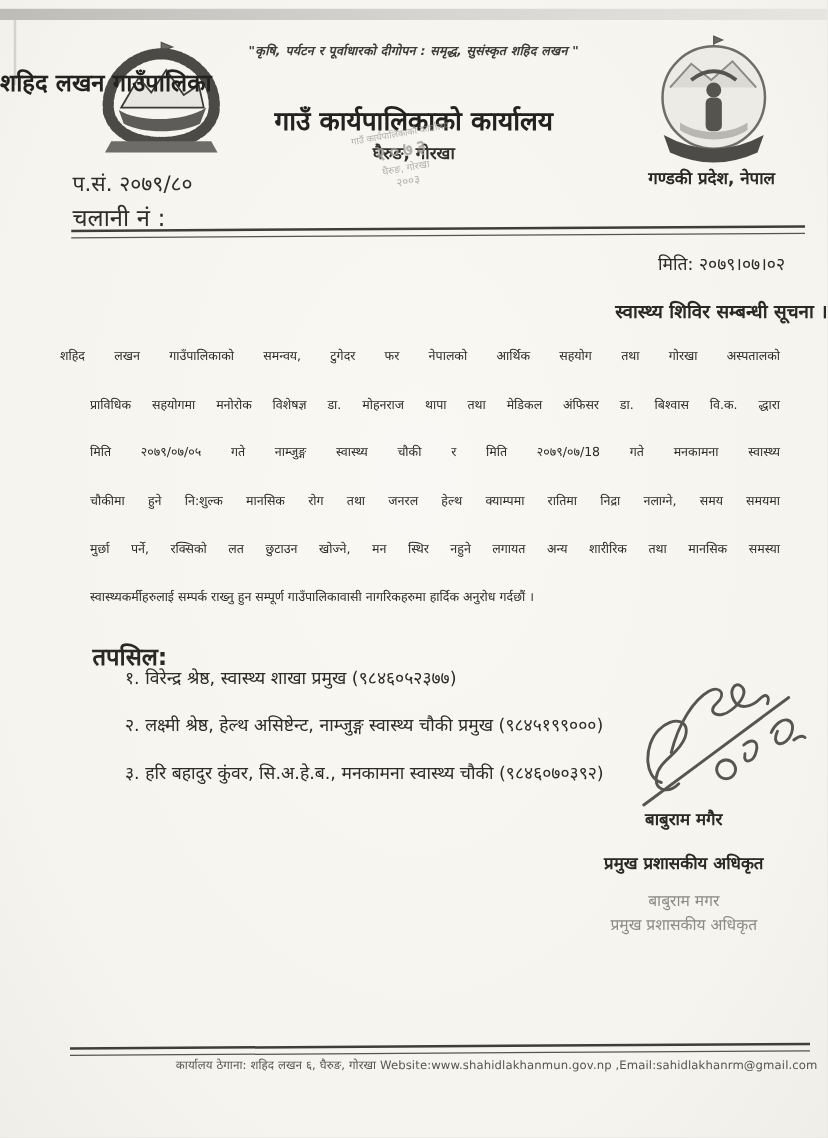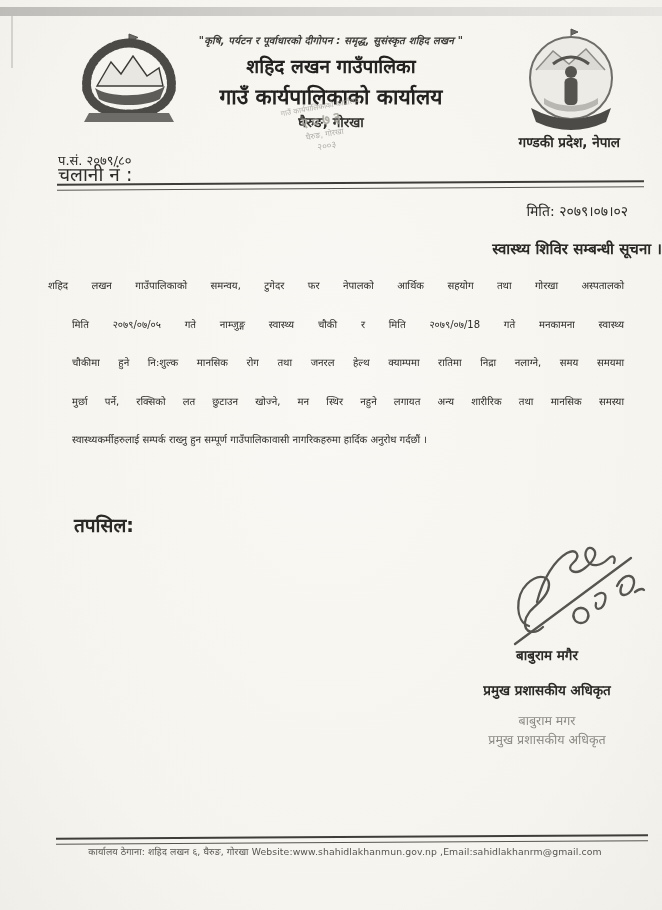--- a/index.html
+++ b/index.html
@@ -14,35 +14,35 @@
     background:radial-gradient(ellipse at 50% 42%, #f9f8f4 0%, #f5f4ee 70%, #efeee8 100%);
     color:#2c2b28;
   }
   
   .scan-band{position:absolute;top:7px;left:0;right:0;height:9px;
     background:linear-gradient(to right,#b0afab,#cfcecb 55%,#e3e2de);opacity:.8;}
   .scan-edge{position:absolute;top:16px;left:11px;width:2px;height:52px;background:#d3d2cd;}
   
   .slogan{position:absolute;top:33px;left:80px;right:80px;text-align:center;
     font-size:10px;font-style:italic;font-weight:600;color:#3d3c38;letter-spacing:.2px;}
-  .title{position:absolute;top:53px;left:0;right:0;text-align:center;
+  .title{position:absolute;top:53px;left:0;right:0;text-align:left;
     font-size:19px;font-weight:bold;color:#232220;}
   .office{position:absolute;top:82px;left:0;right:0;text-align:center;
     font-size:21px;font-weight:bold;color:#232220;}
   .place{position:absolute;top:113px;left:0;right:0;text-align:center;
     font-size:13.5px;font-weight:bold;color:#33322e;}
   .emblem-left{position:absolute;top:30px;left:70px;width:118px;height:98px;}
   .emblem-right{position:absolute;top:28px;left:520px;width:102px;height:112px;}
   .seal{position:absolute;left:236px;top:102px;width:175px;text-align:center;
     transform:rotate(-10deg);color:#a09e96;opacity:.8;line-height:1.25;}
   .seal .s1{font-size:7.5px;}
   .seal .syear{font-size:15px;letter-spacing:3px;font-weight:600;}
   .seal .s2{font-size:8px;}
   .seal .s3{font-size:9px;margin-top:1px;}
-  .ref-no{position:absolute;top:151px;left:58px;font-size:13px;color:#2e2d2a;}
+  .ref-no{position:absolute;top:135px;left:58px;font-size:17px;color:#2e2d2a;}
   .dispatch{position:absolute;top:161px;left:58px;font-size:19px;color:#2e2d2a;}
   .province{position:absolute;top:133px;right:42px;font-size:13.5px;font-weight:600;color:#2a2926;margin-left:20px;}
   .rule{position:absolute;height:4px;border-top:2px solid #3e3d3a;border-bottom:1.5px solid #55544f;
     transform:rotate(-0.35deg);}
   .rule.header-rule{top:182px;left:57px;right:18px;}
   .rule.footer-rule{top:836px;left:56px;right:14px;}
   
   .date-line{position:absolute;top:201px;right:34px;font-size:14px;color:#2c2b28;}
   .subject{position:absolute;top:238px;left:0;right:0;text-align:right;
     font-size:15px;font-weight:600;color:#2a2926;}
@@ -54,21 +54,21 @@
   .contacts{position:absolute;top:524px;left:100px;right:180px;font-size:14px;color:#2c2b28;}
   .contact-line{line-height:38px;white-space:nowrap;}
   
   .signature-svg{position:absolute;left:495px;top:530px;width:158px;height:120px;}
   .sig-block{position:absolute;left:428px;top:646px;width:238px;text-align:center;}
   .sig-name{font-size:13.5px;font-weight:600;color:#2a2926;margin-bottom:17px;}
   .sig-title{font-size:13.5px;font-weight:600;color:#2a2926;margin-bottom:13px;}
   .sig-stamp-name{font-size:12.5px;color:#8b8a84;margin-bottom:2px;}
   .sig-stamp-title{font-size:12.5px;color:#8b8a84;}
   
-  .footer-text{position:absolute;top:845px;left:36px;right:8px;text-align:center;
+  .footer-text{position:absolute;top:845px;left:36px;right:8px;text-align:right;
     font-size:9.3px;color:#56554f;letter-spacing:.1px;}
 </style>
 </head>
 <body>
 
 <div class="page">
 
   <div class="scan-band"></div>
   <div class="scan-edge"></div>
 
@@ -113,28 +113,34 @@
   <div class="dispatch">चलानी नं :</div>
   <div class="province">गण्डकी प्रदेश, नेपाल</div>
 
   <div class="rule header-rule"></div>
 
   <div class="date-line">मिति: २०७९।०७।०२</div>
   <div class="subject">स्वास्थ्य शिविर सम्बन्धी सूचना ।</div>
 
   <div class="body-block">
     <div class="bline first">शहिद लखन गाउँपालिकाको समन्वय, टुगेदर फर नेपालको आर्थिक सहयोग तथा गोरखा अस्पतालको</div>
+    <div class="bline">प्राविधिक सहयोगमा मनोरोक विशेषज्ञ डा. मोहनराज थापा तथा मेडिकल अंफिसर डा. बिश्वास वि.क. द्धारा</div>
     <div class="bline">मिति २०७९/०७/०५ गते नाम्जुङ्ग स्वास्थ्य चौकी र मिति २०७९/०७/18 गते मनकामना स्वास्थ्य</div>
     <div class="bline">चौकीमा हुने नि:शुल्क मानसिक रोग तथा जनरल हेल्थ क्याम्पमा रातिमा निद्रा नलाग्ने, समय समयमा</div>
     <div class="bline">मुर्छा पर्ने, रक्सिको लत छुटाउन खोज्ने, मन स्थिर नहुने लगायत अन्य शारीरिक तथा मानसिक समस्या</div>
     <div class="bline last">स्वास्थ्यकर्मीहरुलाई सम्पर्क राख्नु हुन सम्पूर्ण गाउँपालिकावासी नागरिकहरुमा हार्दिक अनुरोध गर्दछौं ।</div>
   </div>
 
   <div class="schedule">तपसिल:</div>
 
+  <div class="contacts">
+    <div class="contact-line">१. विरेन्द्र श्रेष्ठ, स्वास्थ्य शाखा प्रमुख (९८४६०५२३७७)</div>
+    <div class="contact-line">२. लक्ष्मी श्रेष्ठ, हेल्थ असिष्टेन्ट, नाम्जुङ्ग स्वास्थ्य चौकी प्रमुख (९८४५१९९०००)</div>
+    <div class="contact-line">३. हरि बहादुर कुंवर, सि.अ.हे.ब., मनकामना स्वास्थ्य चौकी (९८४६०७०३९२)</div>
+  </div>
 
   <div class="signature-svg">
     <svg width="158" height="120" viewBox="0 0 158 120">
       <g fill="none" stroke="#45443f" stroke-width="2.3" stroke-linecap="round" opacity="0.9">
         <path d="M34 96 C20 92 20 66 32 54 C44 42 58 46 53 60 C48 74 32 78 30 92 C29 103 40 105 48 97"></path>
         <path d="M42 72 C48 48 60 30 72 23 C82 18 86 26 78 33 C70 40 80 46 90 38 C99 31 103 23 98 19 C93 15 88 22 92 30 C96 38 106 36 113 29 C118 24 121 27 119 33"></path>
         <path d="M20 114 L136 28"></path>
         <path d="M86 78 a7.5 7.5 0 1 1 -0.2 0"></path>
         <path d="M100 66 c7 -6 12 -3 10 5 c-2 9 -11 11 -9 2"></path>
         <path d="M122 56 c7 -15 21 -12 16 1 c-4 11 -17 11 -11 -2"></path>

